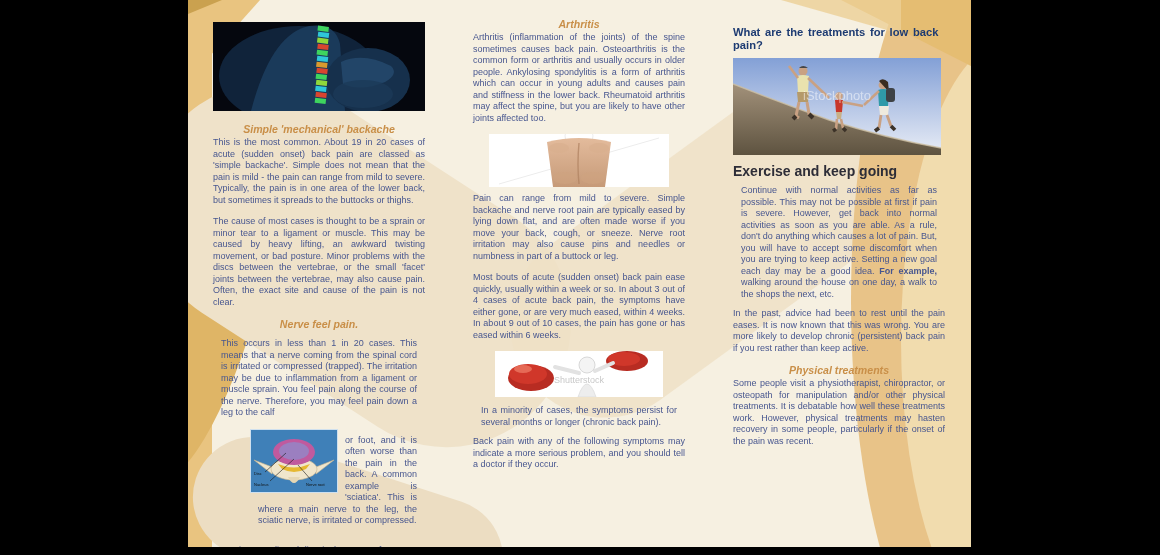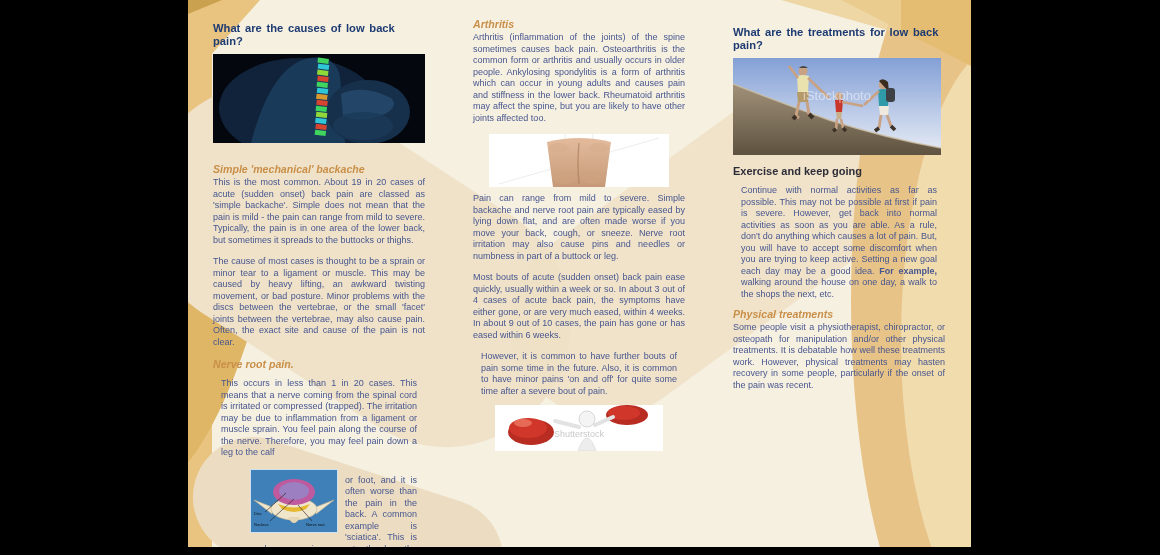--- a/index.html
+++ b/index.html
@@ -39,22 +39,22 @@
 
   .col { position:absolute; top:0; width:212px; z-index:2; color:#47568f;
       font-size:9px; line-height:11.5px; text-align:justify; }
   #col1 { left:25px;  top:22px; }
   #col2 { left:285px; top:18px; }
   #col3 { left:545px; top:14px; }
 
   .h { color:#1d3b72; font-weight:bold; font-size:11.2px; line-height:13px;
       word-spacing:1.6px; margin:0 0 6px 0; text-align:left; }
   .sub { color:#c98f48; font-style:italic; font-size:10.6px; line-height:12px;
-      margin:0 0 2px 0; text-align:left; font-weight:bold; }
-  .subdark { color:#2d2d37; font-weight:bold; font-size:11px; line-height:12px;
+      margin:0 0 2px 0; text-align:center; font-weight:bold; }
+  .subdark { color:#2d2d37; font-weight:bold; font-size:14px; line-height:12px;
       margin:0 0 1px 0; text-align:left; }
   .p { margin:0 0 10px 0; }
   .p0 { margin:8px; }
   .photo { display:block; }
   .center { margin-left:auto; margin-right:auto; }
   .wrapblock { overflow:hidden; margin:0 0 10px 0;padding-left:37px; }
   .floatimg { float:left; margin:2px 7px 1px 0; }
   b.inline { font-weight:bold; }
 </style>
 </head>
@@ -68,21 +68,20 @@
   <div class="deco deco-left-leaf"></div>
   <div class="deco deco-band-a"></div>
   <div class="deco deco-band-b"></div>
   <div class="deco deco-bl"></div>
   <div class="deco deco-right-big"></div>
   <div class="deco deco-right-light"></div>
   <div class="deco deco-tr"></div>
   <div class="deco deco-tr2"></div>
 
   <div class="col" id="col1">
-    <div class="h">What are the causes of low back pain?</div>
 
     <svg class="photo" width="212" height="89" viewBox="0 0 212 89">
       <rect width="212" height="89" fill="#05070e"></rect>
       <ellipse cx="86" cy="54" rx="80" ry="50" fill="#10233a"></ellipse>
       <path d="M38 89 Q58 12 96 4 Q122 0 127 22 L132 89 Z" fill="#1c3d5e" opacity="0.9"></path>
       <ellipse cx="155" cy="58" rx="42" ry="32" fill="#16304c"></ellipse>
       <path d="M128 40 Q150 30 178 44 Q186 52 172 60 Q148 70 130 62 Z" fill="#23486c" opacity="0.9"></path>
       <g transform="rotate(7 106 45)">
         <rect x="100" y="4" width="11" height="5" fill="#3ed45e"></rect>
         <rect x="101" y="10" width="11" height="5" fill="#2fc7d8"></rect>
@@ -94,25 +93,25 @@
         <rect x="104" y="46" width="11" height="5" fill="#d8452f"></rect>
         <rect x="104" y="52" width="11" height="5" fill="#3ed45e"></rect>
         <rect x="105" y="58" width="11" height="5" fill="#8fd83a"></rect>
         <rect x="105" y="64" width="11" height="5" fill="#2fc7d8"></rect>
         <rect x="106" y="70" width="11" height="5" fill="#d8452f"></rect>
         <rect x="106" y="76" width="11" height="5" fill="#3ed45e"></rect>
       </g>
       <ellipse cx="150" cy="72" rx="30" ry="14" fill="#1b3a58" opacity="0.8"></ellipse>
     </svg>
 
-    <div class="sub" style="margin-top:20px">Simple 'mechanical' backache</div>
+    <div class="sub" style="margin-top:12px">Simple 'mechanical' backache</div>
     <div class="p">This is the most common. About 19 in 20 cases of acute (sudden onset) back pain are classed as 'simple backache'. Simple does not mean that the pain is mild - the pain can range from mild to severe. Typically, the pain is in one area of the lower back, but sometimes it spreads to the buttocks or thighs.</div>
     <div class="p">The cause of most cases is thought to be a sprain or minor tear to a ligament or muscle. This may be caused by heavy lifting, an awkward twisting movement, or bad posture. Minor problems with the discs between the vertebrae, or the small 'facet' joints between the vertebrae, may also cause pain. Often, the exact site and cause of the pain is not clear.</div>
 
-    <div class="sub">Nerve root pain.</div>
+    <div class="sub">Nerve feel pain.</div>
     <div class="p0">This occurs in less than 1 in 20 cases. This means that a nerve coming from the spinal cord is irritated or compressed (trapped). The irritation may be due to inflammation from a ligament or muscle sprain. You feel pain along the course of the nerve. Therefore, you may feel pain down a leg to the calf</div>
 
     <div class="wrapblock">
       <svg class="floatimg" width="88" height="64" viewBox="0 0 88 64">
         <rect width="88" height="64" fill="#3f80b8"></rect>
         <rect x="0.5" y="0.5" width="87" height="63" fill="none" stroke="#cfe0ee" stroke-width="1"></rect>
         <path d="M22 38 L4 31 L22 45 Z" fill="#f0e6cc" stroke="#c9b68e" stroke-width="0.6"></path>
         <path d="M66 38 L84 31 L66 45 Z" fill="#f0e6cc" stroke="#c9b68e" stroke-width="0.6"></path>
         <ellipse cx="44" cy="40" rx="23" ry="11" fill="#f0e6cc" stroke="#c9b68e" stroke-width="0.6"></ellipse>
         <path d="M38 48 Q44 60 50 48 Z" fill="#e6d7b4"></path>
@@ -151,36 +150,37 @@
       <path d="M90 9 L90 50" stroke="#b5876400" stroke-width="2"></path>
       <path d="M90 9 Q88 30 90 50" stroke="#b08361" stroke-width="1.4" fill="none" opacity="0.75"></path>
       <ellipse cx="70" cy="14" rx="10" ry="5" fill="#d8af8f" opacity="0.7"></ellipse>
       <ellipse cx="110" cy="14" rx="10" ry="5" fill="#d8af8f" opacity="0.7"></ellipse>
       <ellipse cx="76" cy="44" rx="12" ry="6" fill="#cfa481" opacity="0.6"></ellipse>
       <ellipse cx="104" cy="44" rx="12" ry="6" fill="#cfa481" opacity="0.6"></ellipse>
     </svg>
 
     <div class="p" style="margin-top:6px">Pain can range from mild to severe. Simple backache and nerve root pain are typically eased by lying down flat, and are often made worse if you move your back, cough, or sneeze. Nerve root irritation may also cause pins and needles or numbness in part of a buttock or leg.</div>
     <div class="p">Most bouts of acute (sudden onset) back pain ease quickly, usually within a week or so. In about 3 out of 4 cases of acute back pain, the symptoms have either gone, or are very much eased, within 4 weeks. In about 9 out of 10 cases, the pain has gone or has eased within 6 weeks.</div>
-    <div class="p0">However, it is common to have further bouts of pain some time in the future. Also, it is common to have minor pains 'on and off' for quite some time after a severe bout of pain.</div>
 
     <svg class="photo center" style="margin-top:7px;margin-bottom:6px" width="168" height="46" viewBox="0 0 168 46">
       <rect width="168" height="46" fill="#ffffff"></rect>
       <ellipse cx="36" cy="27" rx="23" ry="13" fill="#b82c22"></ellipse>
       <ellipse cx="33" cy="23" rx="19" ry="10" fill="#d0372a"></ellipse>
       <ellipse cx="28" cy="18" rx="9" ry="4" fill="#e8705b" opacity="0.9"></ellipse>
       <ellipse cx="132" cy="10" rx="21" ry="10" fill="#b82c22"></ellipse>
       <ellipse cx="129" cy="8" rx="16" ry="7" fill="#d0372a"></ellipse>
       <path d="M60 16 L84 22" stroke="#e2e2e2" stroke-width="4" stroke-linecap="round"></path>
       <path d="M100 20 L118 12" stroke="#e2e2e2" stroke-width="4" stroke-linecap="round"></path>
       <circle cx="92" cy="14" r="8" fill="#f4f4f4" stroke="#d8d8d8" stroke-width="1"></circle>
       <path d="M83 46 Q92 20 101 46 Z" fill="#ededed" stroke="#dcdcdc" stroke-width="0.8"></path>
       <text x="84" y="32" font-size="9" fill="#9a9a9a" opacity="0.55" text-anchor="middle">Shutterstock</text>
     </svg>
 
+    <div class="p0">In a minority of cases, the symptoms persist for several months or longer (chronic back pain).</div>
+    <div class="p">Back pain with any of the following symptoms may indicate a more serious problem, and you should tell a doctor if they occur.</div>
 
   </div>
 
   <div class="col" id="col3">
 
     <div class="h" style="margin-top:12px">What are the treatments for low back pain?</div>
 
     <svg class="photo" style="margin-top:4px" width="208" height="97" viewBox="0 0 208 97">
       <defs>
         <linearGradient id="sky" x1="0" y1="0" x2="0" y2="1">
@@ -220,18 +220,19 @@
       <path d="M148 57 L146 70 M154 57 L158 68" stroke="#c9a183" stroke-width="2.8"></path>
       <path d="M146 70 L142 73 M158 68 L162 72" stroke="#3c3228" stroke-width="3.6"></path>
       <path d="M146 33 L131 47" stroke="#c9a183" stroke-width="2.4"></path>
       <text x="104" y="42" font-size="13" fill="#ffffff" opacity="0.5" text-anchor="middle">iStockphoto</text>
     </svg>
 
 
     <div class="subdark" style="margin-top:10px">Exercise and keep going</div>
     <div class="p0"><span>Continue with normal activities as far as possible. This may not be possible at first if pain is severe. However, get back into normal activities as soon as you are able. As a rule, don't do anything which causes a lot of pain. But, you will have to accept some discomfort when you are trying to keep active. Setting a new goal each day may be a good idea. </span><b class="inline">For example,</b><span> walking around the house on one day, a walk to the shops the next, etc.</span></div>
 
+    <div class="p">In the past, advice had been to rest until the pain eases. It is now known that this was wrong. You are more likely to develop chronic (persistent) back pain if you rest rather than keep active.</div>
 
     <div class="sub" style="margin-top:2px">Physical treatments</div>
     <div class="p">Some people visit a physiotherapist, chiropractor, or osteopath for manipulation and/or other physical treatments. It is debatable how well these treatments work. However, physical treatments may hasten recovery in some people, particularly if the onset of the pain was recent.</div>
   </div>
 
 </div>
 
 </body></html>

